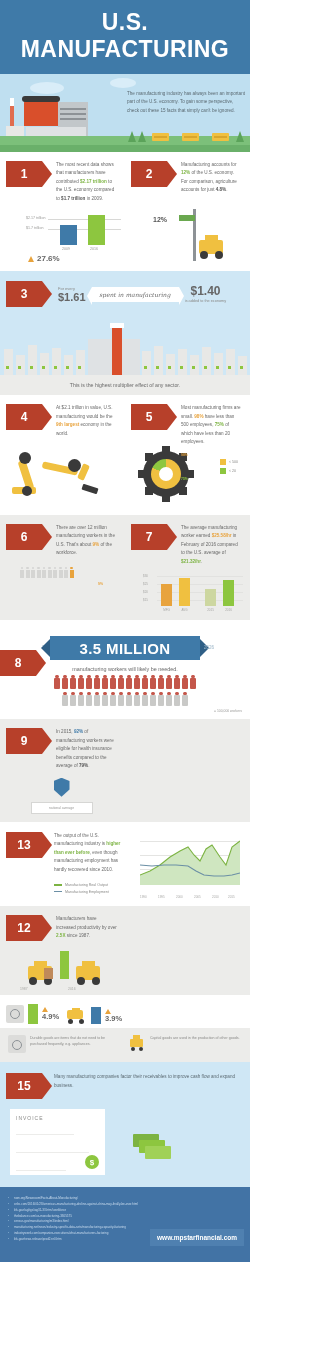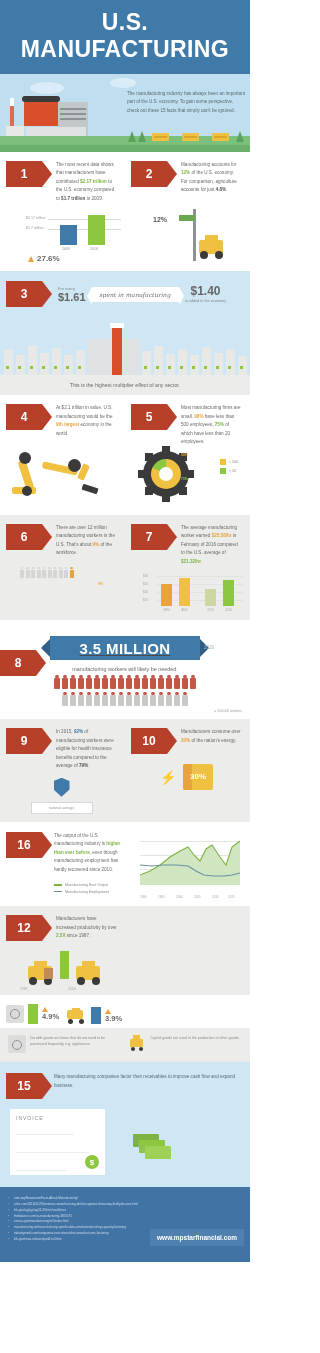--- a/index.html
+++ b/index.html
@@ -480,21 +480,21 @@
       </div>
     </div>
   </div>
 
   <div class="band white">
     <div class="f8">
       <div style="position:relative;">
         <div class="badge" style="position:absolute;left:0;top:14px;">
           <span>8</span>
         </div>
-        <div style="position:relative;text-decoration:underline;">
+        <div style="position:relative;">
           <div class="yr8" style="left:42px;">2016</div>
           <div class="ribbon8">
             <div class="t">3.5 MILLION</div>
           </div>
           <div class="yr8" style="right:36px;">2026</div>
         </div>
         <div class="sub">manufacturing workers will likely be needed.</div>
       </div>
 
       <div class="pgrid">
@@ -548,44 +548,27 @@
         <div class="fact-txt">
           <span>In 2015, </span><span class="hl-blu">92%</span><span> of manufacturing workers were eligible for health insurance benefits compared to the average of </span><span class="bold">79%</span><span>.</span>
         </div>
       </div>
       <div style="display:flex;justify-content:center;margin-top:7px;">
         <div class="shield"></div>
       </div>
       <div class="natbox">national average</div>
     </div>
 
-    <div class="col">
-      <div class="fact-row">
-        <div class="badge">
-          <span>10</span>
-        </div>
-        <div class="fact-txt">
-          <span>Manufacturers consume over </span><span class="hl-org">30%</span><span> of the nation's energy.</span>
-        </div>
-      </div>
-      <div style="display:flex;align-items:center;justify-content:center;gap:7px;margin-top:10px;">
-        <div class="bolt">⚡</div>
-        <div class="batt">
-          <div class="lvl"></div>
-          <div class="t">30%</div>
-        </div>
-      </div>
-    </div>
   </div>
 
   <div class="band white">
     <div style="display:flex;padding:10px 8px 10px 6px;gap:8px;">
       <div style="display:flex;gap:12px;width:118px;">
         <div class="badge">
-          <span>16</span>
+          <span>13</span>
         </div>
         <div>
           <div class="fact-txt">
             <span>The output of the U.S. manufacturing industry is </span><span class="hl-grn">higher than ever before</span><span>, even though manufacturing employment has hardly recovered since 2010.</span>
           </div>
           <div class="leg11">
             <div>
               <span class="ln" style="background:#7cb342;"></span>
               <span>Manufacturing Real Output</span>
             </div>

